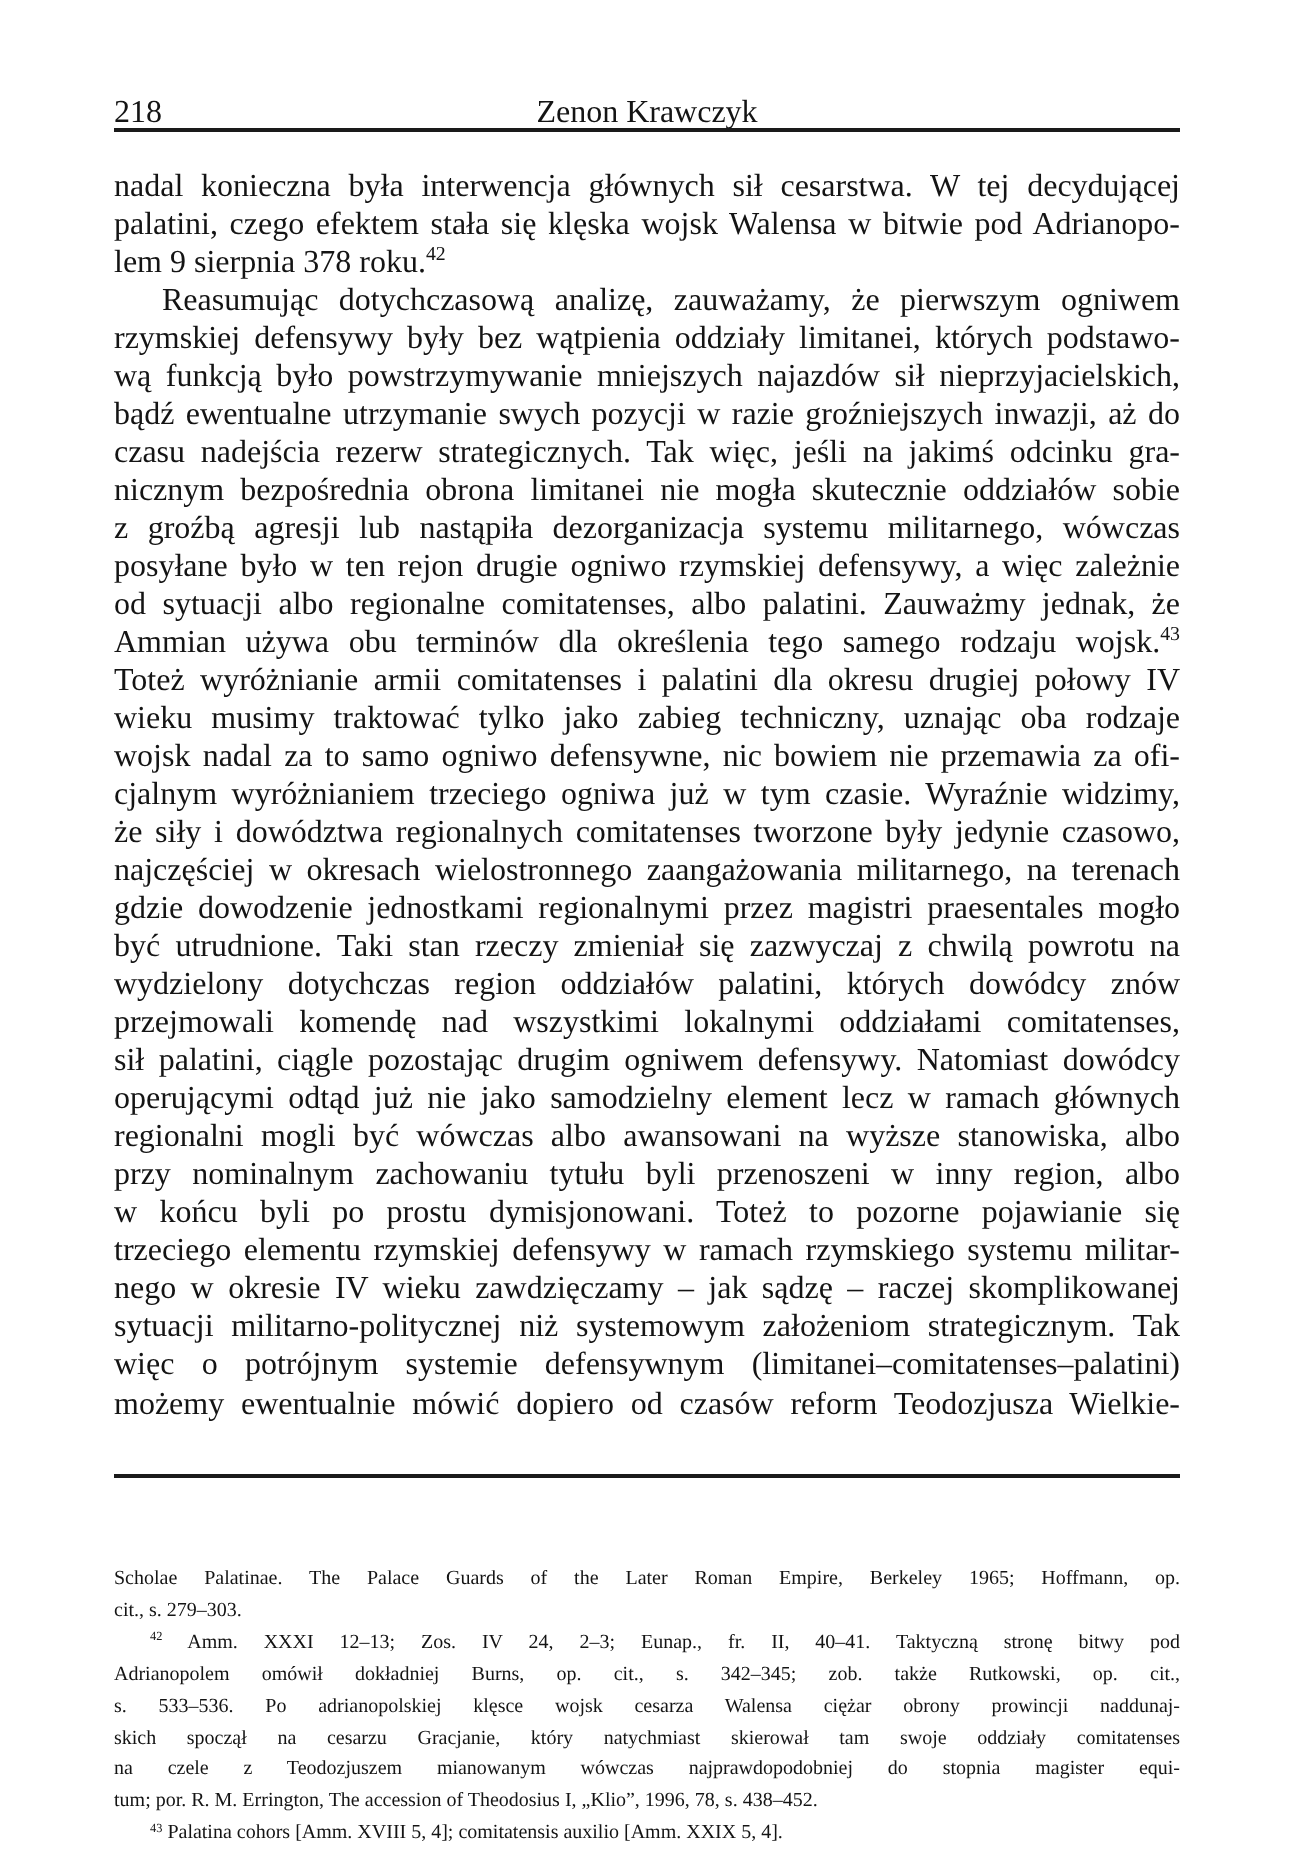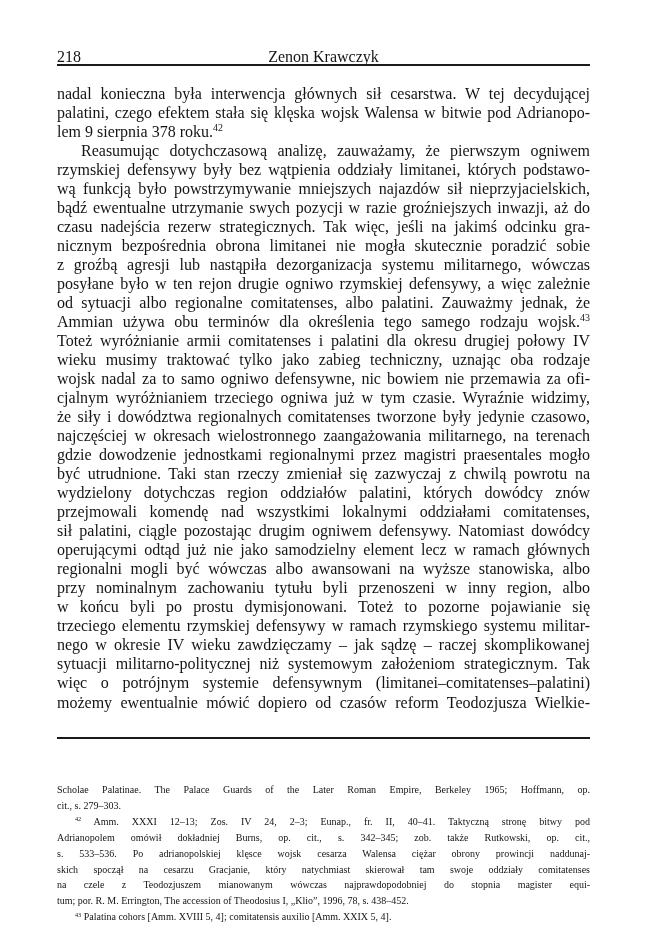--- a/index.html
+++ b/index.html
@@ -101,21 +101,21 @@
 
   <div class="body-text">
       <div class="line"><span>nadal konieczna była interwencja głównych sił cesarstwa. W tej decydującej</span></div>
       <div class="line"><span class="it">palatini</span><span>, czego efektem stała się klęska wojsk Walensa w bitwie pod Adrianopo-</span></div>
       <div class="line last"><span>lem 9 sierpnia 378 roku.</span><sup>42</sup></div>
       <div class="line indent"><span>Reasumując dotychczasową analizę, zauważamy, że pierwszym ogniwem</span></div>
       <div class="line"><span>rzymskiej defensywy były bez wątpienia oddziały </span><span class="it">limitanei,</span><span> których podstawo-</span></div>
       <div class="line"><span>wą funkcją było powstrzymywanie mniejszych najazdów sił nieprzyjacielskich,</span></div>
       <div class="line"><span>bądź ewentualne utrzymanie swych pozycji w razie groźniejszych inwazji, aż do</span></div>
       <div class="line"><span>czasu nadejścia rezerw strategicznych. Tak więc, jeśli na jakimś odcinku gra-</span></div>
-      <div class="line"><span>nicznym bezpośrednia obrona </span><span class="it">limitanei</span><span> nie mogła skutecznie poradzić sobie</span></div>
+      <div class="line"><span>nicznym bezpośrednia obrona </span><span class="it">limitanei</span><span> nie mogła skutecznie oddziałów sobie</span></div>
       <div class="line"><span>z groźbą agresji lub nastąpiła dezorganizacja systemu militarnego, wówczas</span></div>
       <div class="line"><span>posyłane było w ten rejon drugie ogniwo rzymskiej defensywy, a więc zależnie</span></div>
       <div class="line"><span>od sytuacji albo regionalne </span><span class="it">comitatenses</span><span>, albo </span><span class="it">palatini</span><span>. Zauważmy jednak, że</span></div>
       <div class="line"><span>Ammian używa obu terminów dla określenia tego samego rodzaju wojsk.</span><sup>43</sup></div>
       <div class="line"><span>Toteż wyróżnianie armii </span><span class="it">comitatenses</span><span> i </span><span class="it">palatini</span><span> dla okresu drugiej połowy IV</span></div>
       <div class="line"><span>wieku musimy traktować tylko jako zabieg techniczny, uznając oba rodzaje</span></div>
       <div class="line"><span>wojsk nadal za to samo ogniwo defensywne, nic bowiem nie przemawia za ofi-</span></div>
       <div class="line"><span>cjalnym wyróżnianiem trzeciego ogniwa już w tym czasie. Wyraźnie widzimy,</span></div>
       <div class="line"><span>że siły i dowództwa regionalnych </span><span class="it">comitatenses</span><span> tworzone były jedynie czasowo,</span></div>
       <div class="line"><span>najczęściej w okresach wielostronnego zaangażowania militarnego, na terenach</span></div>

